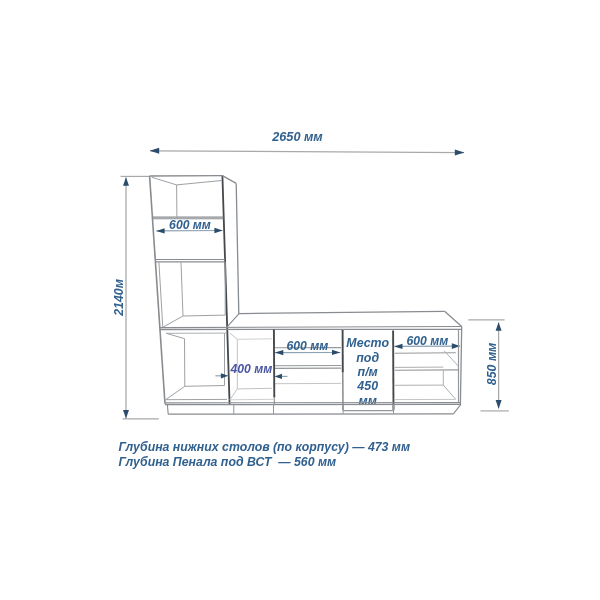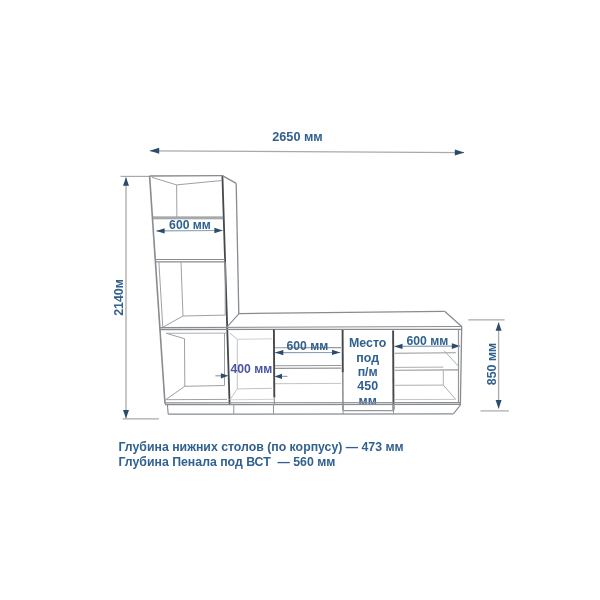--- a/index.html
+++ b/index.html
@@ -1,16 +1,16 @@
 <!DOCTYPE html>
 <html><head>
 <meta charset="utf-8">
 <style>
   html,body{margin:0;padding:0;background:#ffffff;}
-  .wrap{width:600px;height:600px;position:relative;background:#ffffff;overflow:hidden;}
+  .wrap{width:600px;height:600px;position:relative;background:#ffffff;overflow:hidden;font-style:italic;}
   svg{position:absolute;left:0;top:0;filter:blur(0.4px);}
   text{font-family:"Liberation Sans", sans-serif;font-weight:bold;fill:#31618f;}
 </style>
 </head>
 <body>
 <div class="wrap">
 <svg width="600" height="600" viewBox="0 0 600 600">
 
   <rect x="0" y="0" width="600" height="600" fill="#ffffff"></rect>
 

